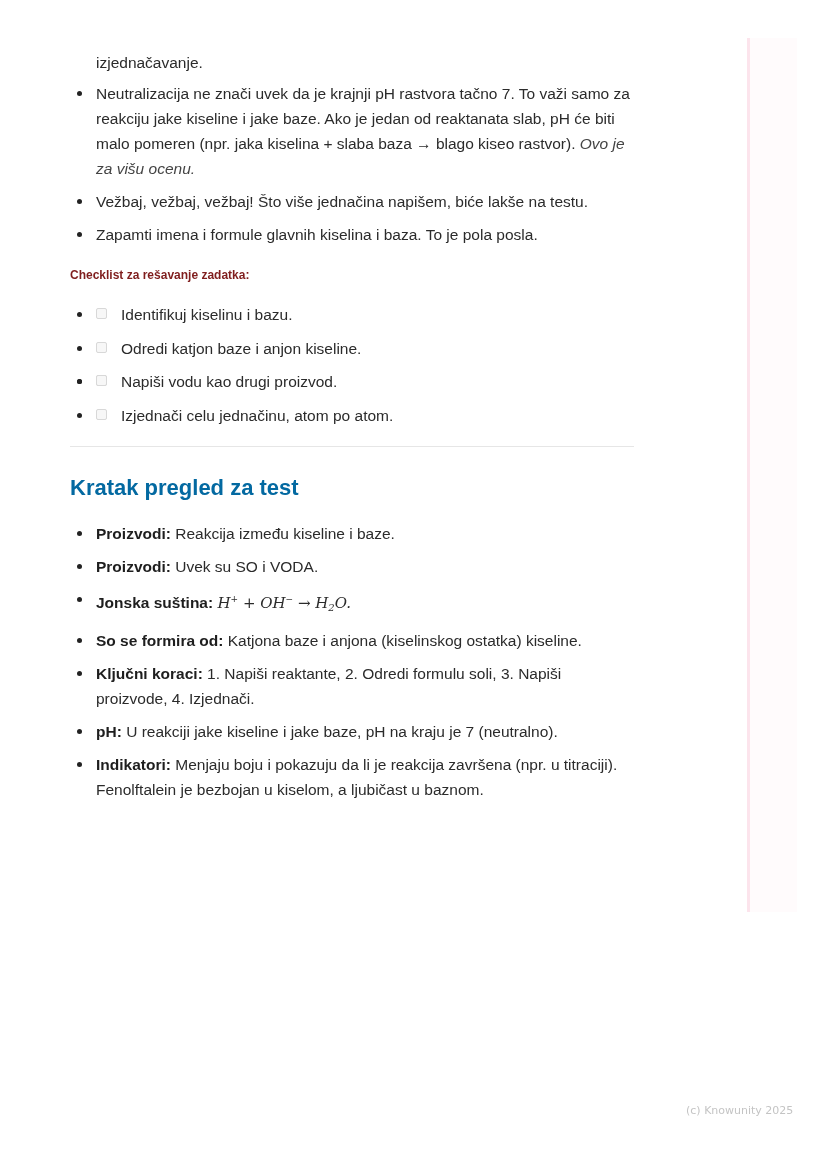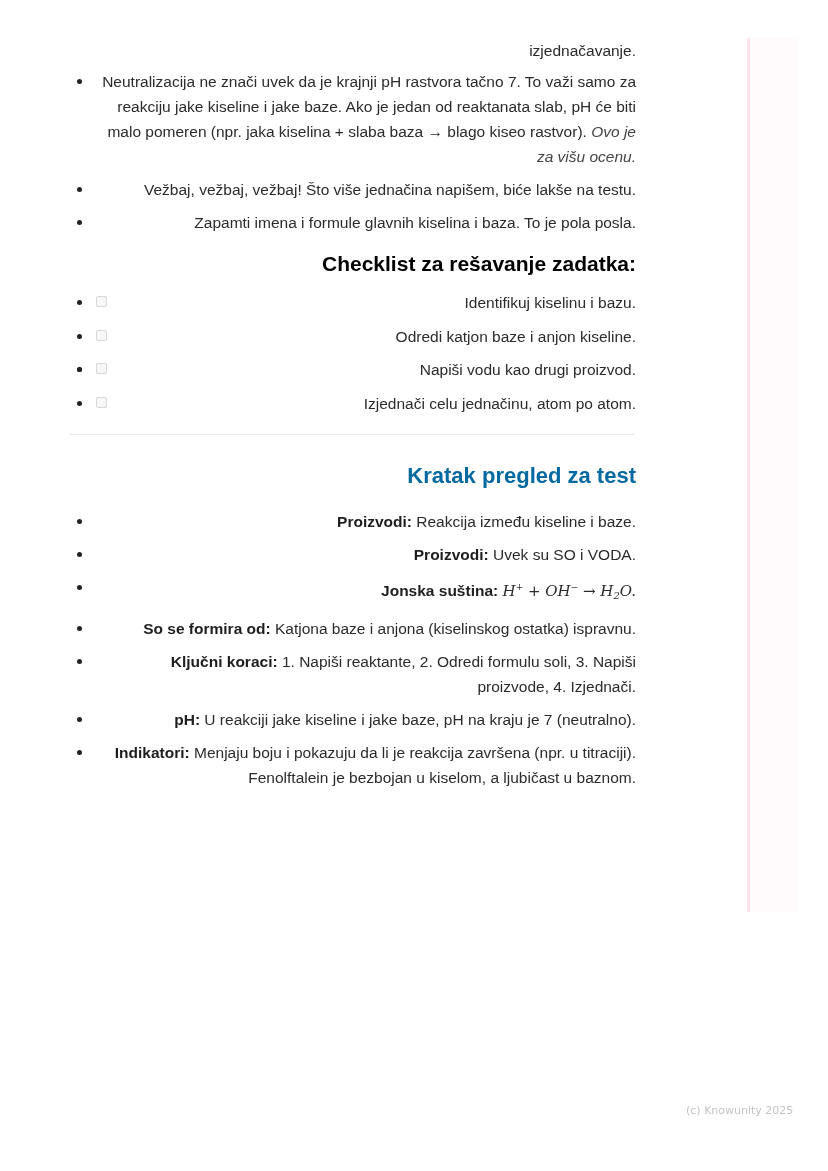--- a/index.html
+++ b/index.html
@@ -2,35 +2,35 @@
 <html><head>
 <meta charset="utf-8">
 <style>
   html, body { margin: 0; padding: 0; background: #ffffff; }
   body {
     width: 828px; height: 1171px; position: relative; overflow: hidden;
     font-family: "Liberation Sans", "DejaVu Sans", sans-serif;
     color: #2b2b2b;
   }
   .content {
-    position: absolute; left: 70px; top: 38px; width: 566px;
-    font-size: 15.5px; line-height: 25px; text-align: right;
+    position: absolute; left: 70px; top: 50px; width: 566px;
+    font-size: 15.5px; line-height: 25px;
   }
   .cont-line { padding-left: 26px; margin: 0 0 6px 0; }
   ul { list-style: none; margin: 0; padding: 0; }
   li.bul {
     position: relative; padding-left: 26px; margin-bottom: 8px;
   }
   li.bul::before {
     content: ""; position: absolute; left: 7px; top: 10px;
     width: 5px; height: 5px; border-radius: 50%; background: #222;
   }
   .ital { font-style: italic; color: #444; }
   .sub-heading {
-    font-weight: bold; color: #000000; margin: 16px 0 14px 12px; font-size: 21px;
+    font-weight: bold; color: #7f1d1d; margin: 16px 0 14px 0; font-size: 12px;
   }
   li.check { position: relative; padding-left: 51px; margin-bottom: 8.5px; }
   li.check::before {
     content: ""; position: absolute; left: 7px; top: 10px;
     width: 5px; height: 5px; border-radius: 50%; background: #222;
   }
   .cbox {
     position: absolute; left: 26px; top: 6px; width: 11px; height: 11px;
     border: 1px solid #d8d8d8; border-radius: 2px; background: #f7f7f7;
     box-sizing: border-box;
@@ -112,21 +112,21 @@
       <b class="lbl">Proizvodi:</b><span> Reakcija između kiseline i baze.</span>
     </li>
     <li class="bul">
       <b class="lbl">Proizvodi:</b><span> Uvek su SO i VODA.</span>
     </li>
     <li class="bul">
       <b class="lbl">Jonska suština:</b>
       <span class="math"><span>H</span><sup>+</sup><span> + </span><span>OH</span><sup>−</sup><span> → </span><span>H</span><sub>2</sub><span>O</span><span>.</span></span>
     </li>
     <li class="bul">
-      <b class="lbl">So se formira od:</b><span> Katjona baze i anjona (kiselinskog ostatka) ispravnu.</span>
+      <b class="lbl">So se formira od:</b><span> Katjona baze i anjona (kiselinskog ostatka) kiseline.</span>
     </li>
     <li class="bul">
       <b class="lbl">Ključni koraci:</b><span> 1. Napiši reaktante, 2. Odredi formulu soli, 3. Napiši proizvode, 4. Izjednači.</span>
     </li>
     <li class="bul">
       <b class="lbl">pH:</b><span> U reakciji jake kiseline i jake baze, pH na kraju je 7 (neutralno).</span>
     </li>
     <li class="bul">
       <b class="lbl">Indikatori:</b><span> Menjaju boju i pokazuju da li je reakcija završena (npr. u titraciji). Fenolftalein je bezbojan u kiselom, a ljubičast u baznom.</span>
     </li>

